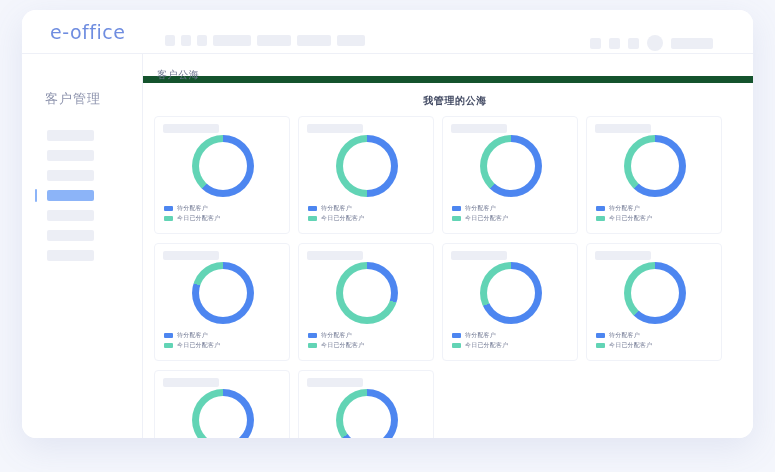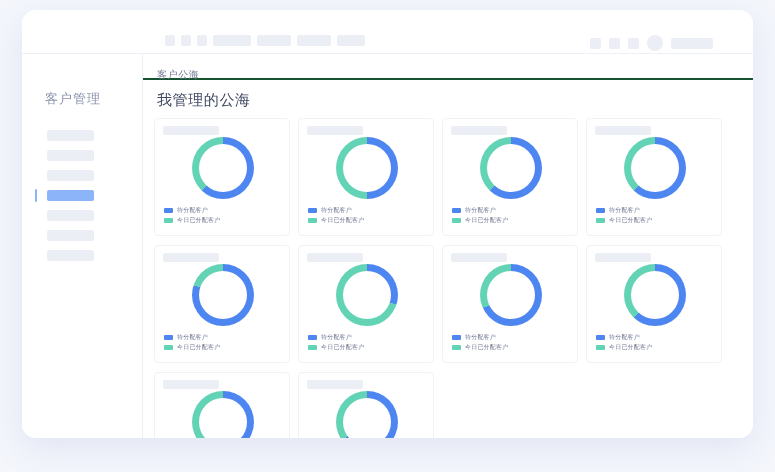--- a/index.html
+++ b/index.html
@@ -124,35 +124,36 @@
 
   
   #main {
     flex: 1 1 auto;
     background: #ffffff;
     position: relative;
     overflow: hidden;
   }
   #content-tabbar {
     height: 26px;
-    border-bottom: 2px solid #14532d;
+    border-bottom: 7px solid #14532d;
     padding: 10px 0 12px 14px;
     box-sizing: border-box;
   }
   #content-tab-label {
     font-size: 10px;
     color: #6e7691;
     letter-spacing: 0.6px;
   }
   #section-title {
     margin: 11px 0 8px 14px;
-    font-size: 15px;
+    font-size: 10px;
     color: #424a63;
-    font-weight: normal;
+    font-weight: bold;
     letter-spacing: 0.6px;
+    text-align: center;
   }
 
   #card-grid {
     display: grid;
     grid-template-columns: repeat(4, 144px);
     grid-auto-rows: 127px;
     margin-left: 7px;
     column-gap: 0px;
     row-gap: 0px;
   }
@@ -221,20 +222,21 @@
     letter-spacing: 0.2px;
     line-height: 7px;
   }
 </style>
 </head>
 <body>
 
 <div id="app-window">
 
   <div id="top-bar">
+    <div id="brand-logo">e-office</div>
     <div id="top-nav-left">
         <span class="ph" style="width: 10px; height: 11px;"></span>
         <span class="ph" style="width: 10px; height: 11px;"></span>
         <span class="ph" style="width: 10px; height: 11px;"></span>
         <span class="ph" style="width: 38px; height: 11px;"></span>
         <span class="ph" style="width: 34px; height: 11px;"></span>
         <span class="ph" style="width: 34px; height: 11px;"></span>
         <span class="ph" style="width: 28px; height: 11px;"></span>
       </div>
     <div id="top-nav-right">

